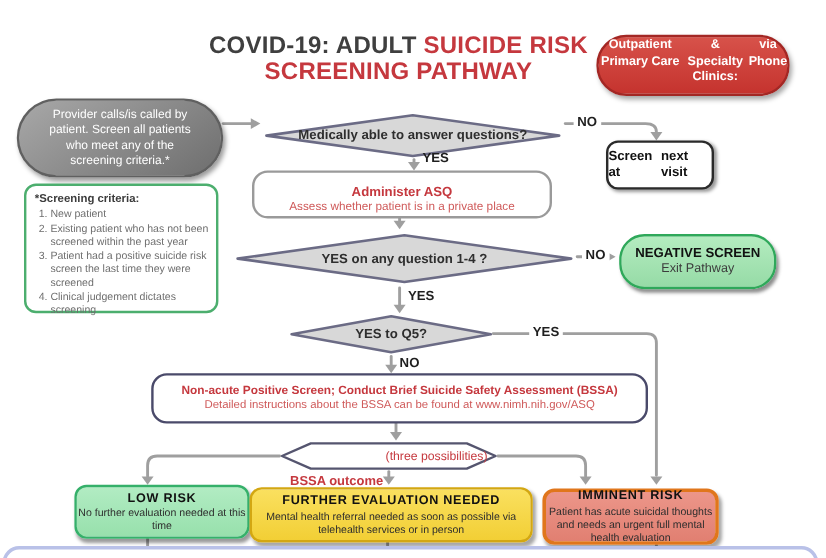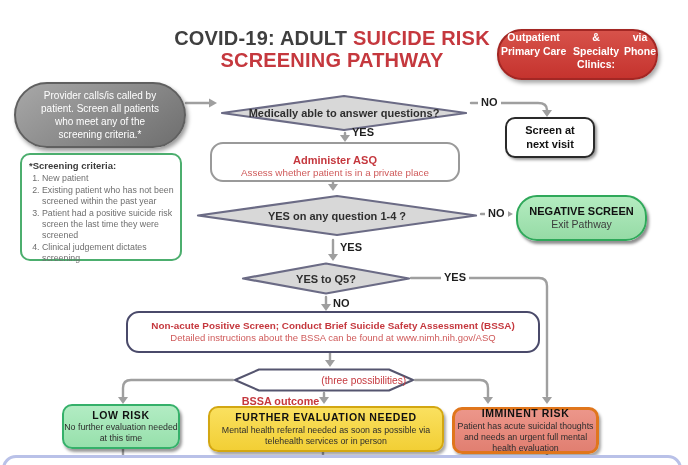--- a/index.html
+++ b/index.html
@@ -39,21 +39,21 @@
   .d-label{position:absolute;inset:0;display:flex;align-items:center;justify-content:center;
            font-weight:bold;font-size:11px;color:#2e2e2e;}
 
   
   .flow-label{position:absolute;font-weight:bold;font-size:11px;color:#1f1f1f;line-height:1;}
   .flow-label.bg{background:#fff;padding:1px 3px;}
 
   
   .node-screen-next{position:absolute;left:505px;top:117px;width:86px;height:37px;background:#fff;
          border:2px solid #2a2a2a;border-radius:10px;box-shadow:2px 2px 3px rgba(0,0,0,.4);
-         display:flex;flex-direction:column;align-items:center;justify-content:center;
+         display:flex;flex-direction:row;align-items:center;justify-content:center;
          font-weight:bold;font-size:11px;color:#111;line-height:1.25;}
   .node-asq{position:absolute;left:210px;top:142px;width:246px;height:36px;background:#fff;
          border:2px solid #9a9a9a;border-radius:13px;text-align:center;
          display:flex;flex-direction:column;justify-content:flex-end;line-height:1.3;}
   .node-asq .t{font-weight:bold;font-size:11px;color:#c5383e;}
   .node-asq .s{font-size:9.8px;color:#cf5a5a;}
   .node-negative{position:absolute;left:516px;top:195px;width:127px;height:42px;
          background:linear-gradient(180deg,#b4ecc0,#96dba6);border:2px solid #2fa85a;
          border-radius:21px;box-shadow:2px 3px 3px rgba(0,0,0,.45);
          display:flex;flex-direction:column;align-items:center;justify-content:center;line-height:1.25;}
@@ -70,21 +70,21 @@
   .hex svg{position:absolute;inset:0;width:100%;height:100%;overflow:visible;}
   .hex-label{position:absolute;inset:0;display:flex;align-items:center;justify-content:center;
          font-size:10.2px;color:#c5383e;white-space:nowrap;}
   .hex-label .b{font-weight:bold;margin-right:2px;font-size:10.8px;margin-top:41px;}
 
   
   .outcome{position:absolute;border-radius:10px;text-align:center;display:flex;flex-direction:column;
          justify-content:center;line-height:1.25;box-sizing:border-box;}
   .outcome .t{font-weight:bold;font-size:10.5px;color:#111;letter-spacing:.6px;}
   .outcome .b{font-size:8.8px;color:#2d2d2d;}
-  .low{left:62px;top:404px;width:118px;height:45px;
+  .low{left:62px;top:404px;width:146px;height:45px;
        background:linear-gradient(180deg,#b2ecc3,#97e0ac);border:2px solid #35b06a;
        box-shadow:2px 3px 3px rgba(0,0,0,.4);}
   .further{left:208px;top:406px;width:236px;height:46px;
        background:linear-gradient(180deg,#fae05f,#f2cf35);border:2px solid #d3a712;
        box-shadow:2px 3px 3px rgba(0,0,0,.35);}
   .imminent{left:452px;top:407px;width:147px;height:47px;
        background:linear-gradient(180deg,#ec968a,#e17f71);border:3px solid #e0761c;
        box-shadow:2px 3px 3px rgba(0,0,0,.35);}
 
   

